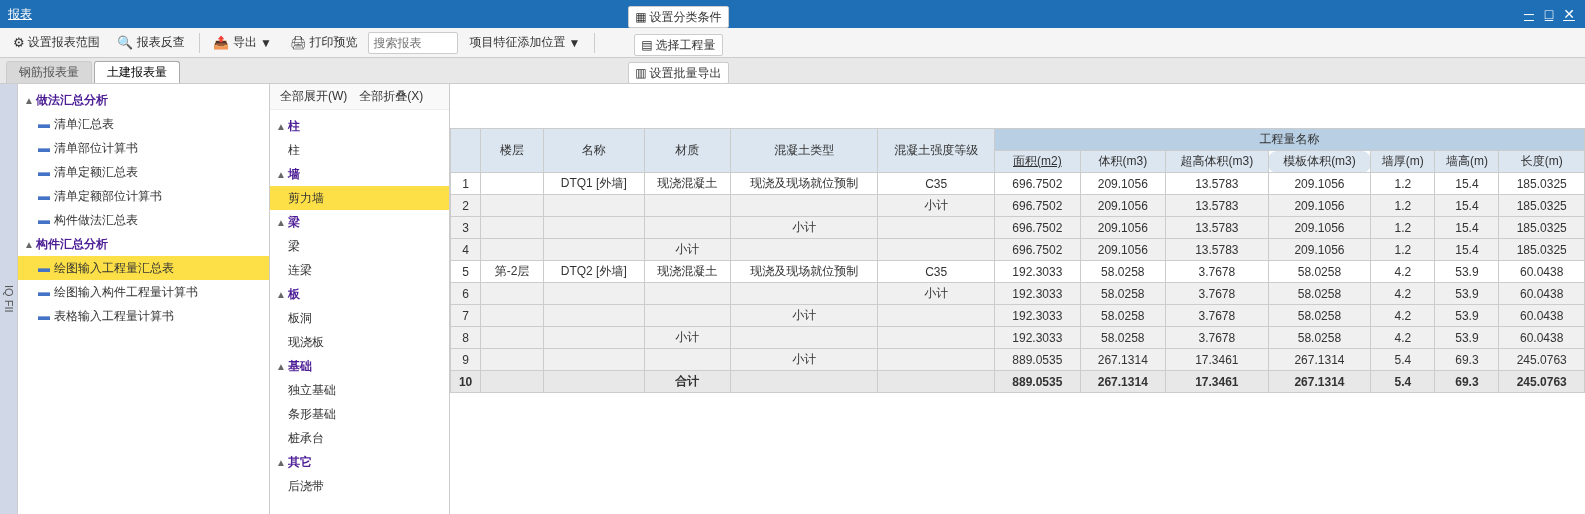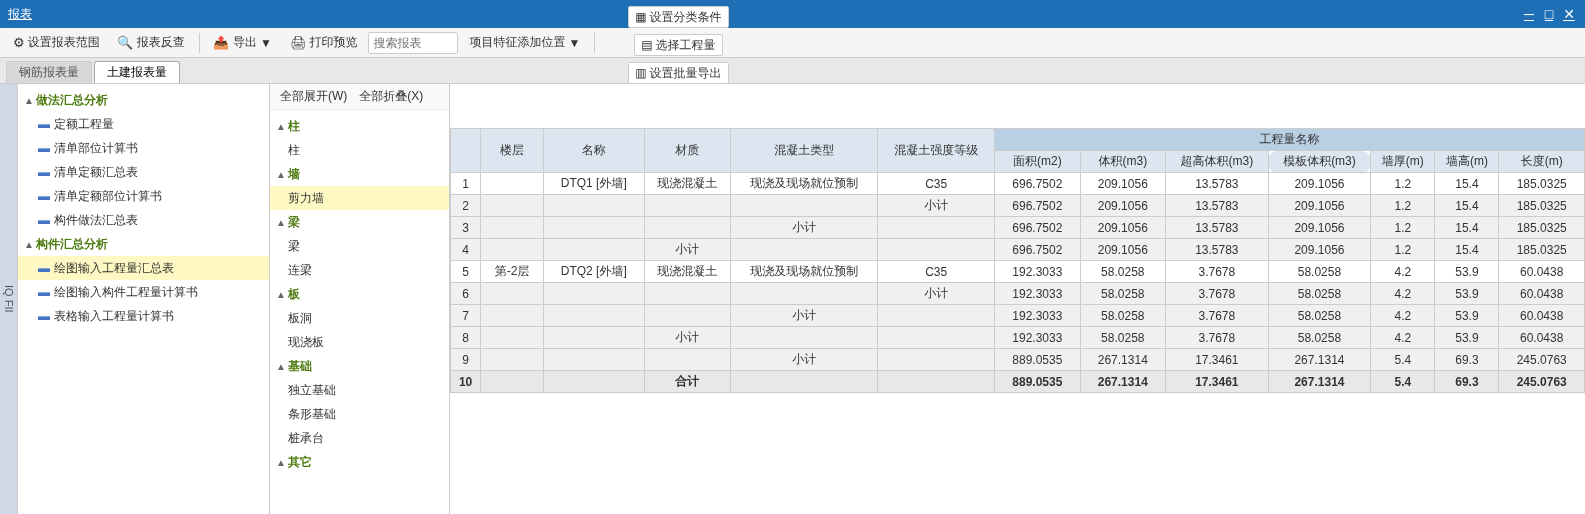--- a/index.html
+++ b/index.html
@@ -99,25 +99,25 @@
     .tree { padding: 4px 0; }
     .tree-item {
       padding: 3px 6px 3px 0;
       cursor: pointer;
       display: flex;
       align-items: center;
       color: #333;
       line-height: 1.5;
       white-space: nowrap;
     }
-    .tree-item.selected { background: #fef9c3; }
+    .tree-item.selected { background: #fde047; }
     .tree-expand { width: 14px; height: 14px; display: inline-flex; align-items: center; justify-content: center; color: #666; font-size: 10px; }
     .tree-icon { width: 16px; height: 14px; display: inline-flex; align-items: center; justify-content: center; margin-right: 2px; }
     .tree-label { flex: 1; font-size: 12px; }
-    .tree-section { font-weight: bold; color: #4d7c0f; }
+    .tree-section { font-weight: bold; color: #4c1d95; }
     .indent-1 { padding-left: 4px; }
     .indent-2 { padding-left: 18px; }
 
     
     .middle-panel {
       width: 180px;
       min-width: 180px;
       border-right: 1px solid #ccc;
       background: white;
       overflow-y: auto;
@@ -264,21 +264,21 @@
       </div>
       <div class="left-panel-inner">
         <div class="tree">
 
           <div class="tree-item indent-1">
             <span class="tree-expand">▲</span>
             <span class="tree-label tree-section">做法汇总分析</span>
           </div>
           <div class="tree-item indent-2">
             <span class="tree-icon" style="color:#4472c4;">▬</span>
-            <span class="tree-label">定额工程量</span>
+            <span class="tree-label">清单汇总表</span>
           </div>
           <div class="tree-item indent-2">
             <span class="tree-icon" style="color:#4472c4;">▬</span>
             <span class="tree-label">清单部位计算书</span>
           </div>
           <div class="tree-item indent-2">
             <span class="tree-icon" style="color:#4472c4;">▬</span>
             <span class="tree-label">清单定额汇总表</span>
           </div>
           <div class="tree-item indent-2">
@@ -370,20 +370,23 @@
         <div class="tree-item indent-2">
           <span class="tree-label">条形基础</span>
         </div>
         <div class="tree-item indent-2">
           <span class="tree-label">桩承台</span>
         </div>
 
         <div class="tree-item indent-1">
           <span class="tree-expand">▲</span>
           <span class="tree-label tree-section">其它</span>
+        </div>
+        <div class="tree-item indent-2">
+          <span class="tree-label">后浇带</span>
         </div>
 
       </div>
     </div>
 
     <div class="right-panel">
       <table class="data-table">
         <thead>
           <tr>
             <th rowspan="3" style="width:24px; background:#dce6f1;"></th>
@@ -400,21 +403,21 @@
               <span>混凝土类型</span>
             </th>
             <th rowspan="3" style="width:65px;">
               <span>混凝土强度等级</span>
             </th>
             <th colspan="7" class="header-main">
               <span>工程量名称</span>
             </th>
           </tr>
           <tr>
-            <th style="width:68px;"><span>面积(m2)</span></th>
+            <th style="width:68px;text-decoration:underline;"><span>面积(m2)</span></th>
             <th style="width:68px;"><span>体积(m3)</span></th>
             <th style="width:68px;"><span>超高体积(m3)</span></th>
             <th style="width:68px;border-radius:9px;"><span>模板体积(m3)</span></th>
             <th style="width:50px;"><span>墙厚(m)</span></th>
             <th style="width:50px;"><span>墙高(m)</span></th>
             <th style="width:68px;"><span>长度(m)</span></th>
           </tr>
         </thead>
         <tbody id="table-body">
         <tr>

